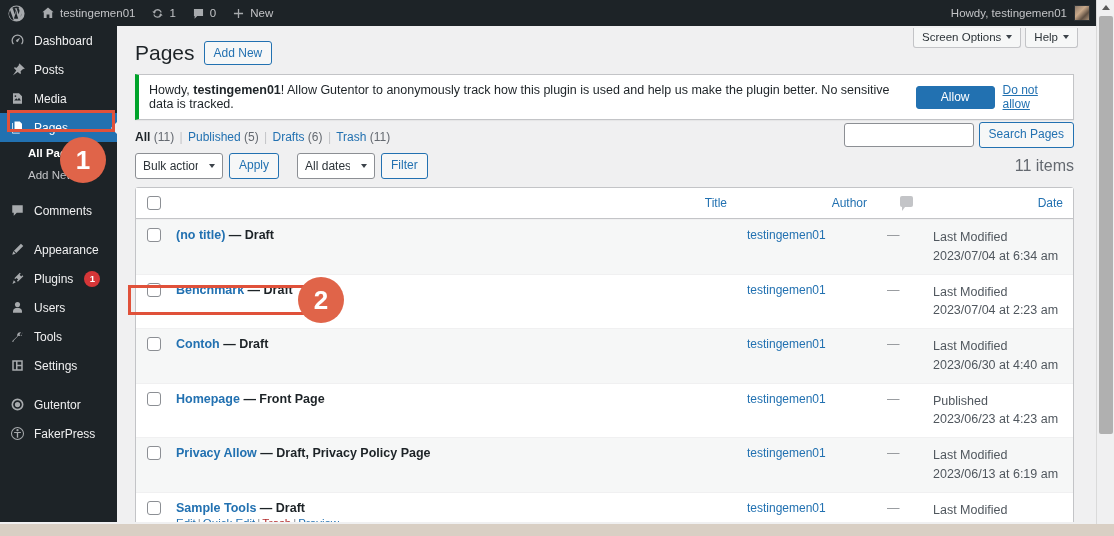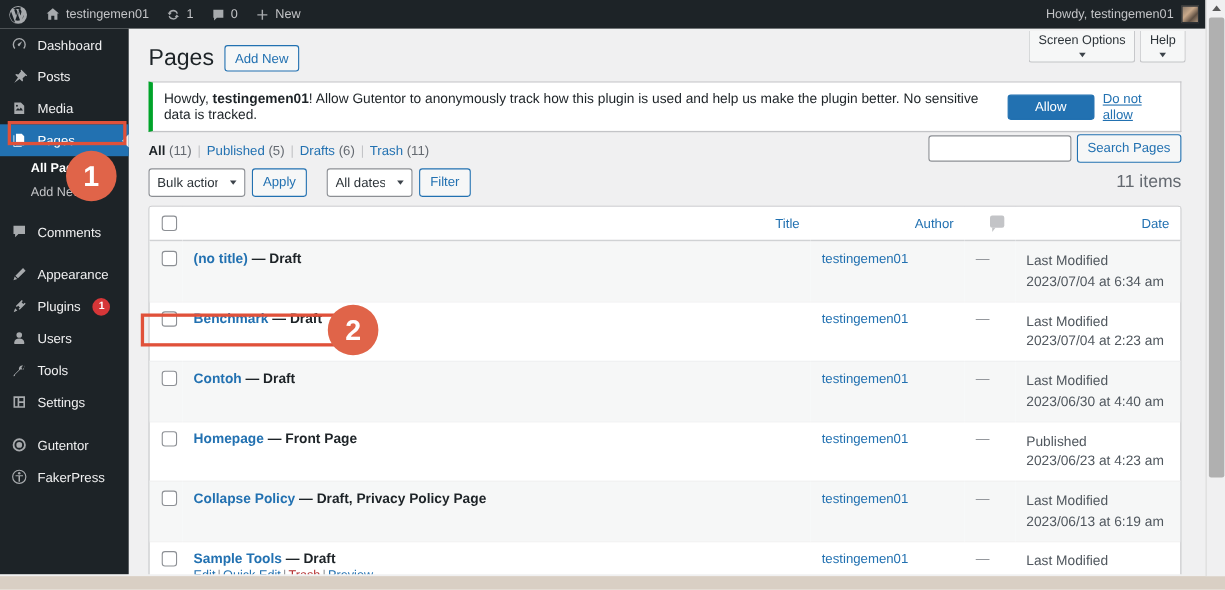--- a/index.html
+++ b/index.html
@@ -79,21 +79,21 @@
     overflow:hidden;
   }
   .screen-meta {
     position:absolute; right:18px; top:2px;
     display:flex; gap:4px;
   }
   .meta-btn {
     background:#f6f7f7; border:1px solid #c3c4c7; border-top:none;
     border-radius:0 0 3px 3px;
     padding:3px 8px 4px; font-size:11.5px; color:#2c3338;
-    display:flex; align-items:center; gap:5px;flex-direction:column;
+    display:flex; align-items:center; gap:5px;
   }
   .caret { width:0;height:0; border-style:solid; border-width:4px 3.5px 0 3.5px; border-color:#3c434a transparent transparent transparent; }
 
   .wrap { padding:8px 22px 0 18px; }
   .page-head { display:flex; align-items:center; gap:9px; margin:6px 0 9px; }
   h1.page-title { font-size:21px; font-weight:400; color:#1d2327; margin:0; line-height:1.2; }
   .page-title-action {
     background:#f6f7f7; border:1px solid #2271b1; color:#2271b1;
     border-radius:3px; padding:2px 9px; font-size:12px; line-height:18px;
   }
@@ -483,21 +483,21 @@
               <td class="col-comments"><span class="dash">—</span></td>
               <td class="col-date date-cell">
                 <div class="date-status">Published</div>
                 <div>2023/06/23 at 4:23 am</div>
               </td>
             </tr>
             <tr class="alt">
               <td class="cb-col">
                 <span class="cb"></span>
               </td>
-              <td><a class="row-title">Collapse Policy</a> <span class="row-state">— Draft, Privacy Policy Page</span></td>
+              <td><a class="row-title">Privacy Allow</a> <span class="row-state">— Draft, Privacy Policy Page</span></td>
               <td class="col-author"><a class="author-link">testingemen01</a></td>
               <td class="col-comments"><span class="dash">—</span></td>
               <td class="col-date date-cell">
                 <div class="date-status">Last Modified</div>
                 <div>2023/06/13 at 6:19 am</div>
               </td>
             </tr>
             <tr>
               <td class="cb-col">
                 <span class="cb"></span>

